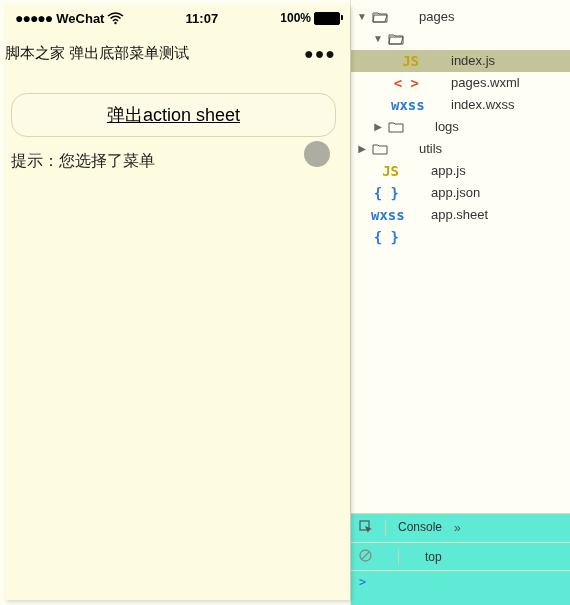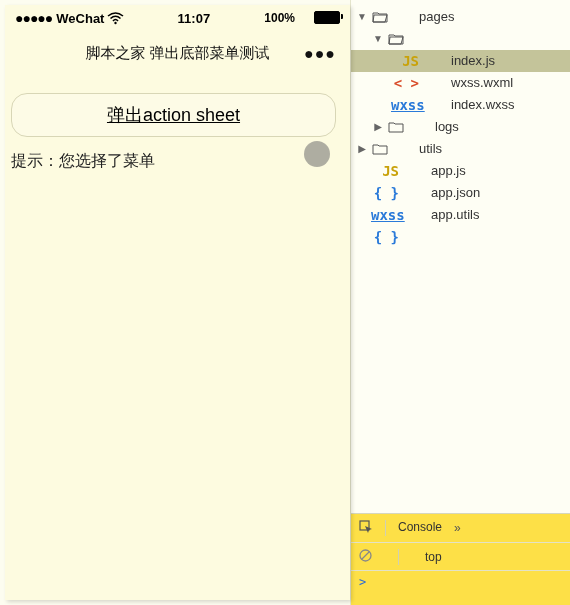--- a/index.html
+++ b/index.html
@@ -31,38 +31,37 @@
     justify-content: space-between;
     padding: 0 10px;
     font-size: 13px;
     font-weight: 600;
     color: #000;
   }
   .status-left { display:flex; align-items:center; gap:4px; }
   .dots { letter-spacing: -1px; font-size:14px; }
   .wifi-icon { display:inline-block; }
   .wifi-icon svg { display:block; }
-  .status-right { display:flex; align-items:flex-start; gap:19px; font-size:12px; }
+  .status-right { display:flex; align-items:center; gap:3px; font-size:12px; }
   .battery {
     width: 24px; height: 11px;
     border: 1.4px solid #000;
     border-radius: 2px;
     position: relative;
     background:#000;
   }
   .battery::after {
     content:""; position:absolute; right:-4px; top:2px;
     width:2px; height:5px; background:#000; border-radius:0 1px 1px 0;
   }
   
   .nav-bar {
     height: 44px;
     display:flex;
     align-items:center;
-    justify-content:center;
     position:relative;
     font-size: 15px;
     color:#111;
   }
   .nav-menu {
     position:absolute; right:14px; top:14px;
     font-size:16px; letter-spacing:1px; font-weight:bold;
     cursor:pointer;
   }
   
@@ -133,28 +132,28 @@
   .filetype {
     width: 28px;
     text-align:right;
     font-size: 14px;
     font-weight:bold;
     flex:none;
     font-family: Consolas, Menlo, monospace;
   }
   .ft-js   { color:#c9a20a; }
   .ft-wxml { color:#d94d2a; }
-  .ft-wxss { color:#2a7ad9;text-decoration:underline; }
+  .ft-wxss { color:#2a7ad9; }
   .ft-json { color:#2a7ad9; }
   .label { flex:1;padding-left:26px; }
 
   
   .console {
     border-top: 1px solid #d6d6bc;
-    background:#fde047;
+    background:#5eead4;
     font-size:12px;
     color:#555;
   }
   .console-tabs {
     height:28px;
     display:flex; align-items:center;
     gap: 12px;
     padding: 0 8px;
     border-bottom:1px solid #e3e2c7;
   }
@@ -242,21 +241,21 @@
       </span>
     </div>
 
     <div class="tree-row selected" style="padding-left:40px">
       <span class="filetype ft-js">JS</span>
       <span class="label">index.js</span>
     </div>
 
     <div class="tree-row" style="padding-left:40px">
       <span class="filetype ft-wxml">&lt; &gt;</span>
-      <span class="label">wxss.wxml</span>
+      <span class="label">pages.wxml</span>
     </div>
 
     <div class="tree-row" style="padding-left:40px">
       <span class="filetype ft-wxss">wxss</span>
       <span class="label">index.wxss</span>
     </div>
 
     <div class="tree-row" style="padding-left:22px">
       <span class="arrow">▶</span>
       <span class="folder-icon">
@@ -280,21 +279,21 @@
     <div class="tree-row" style="padding-left:20px">
       <span class="filetype ft-js">JS</span>
       <span class="label">app.js</span>
     </div>
     <div class="tree-row" style="padding-left:20px">
       <span class="filetype ft-json">{ }</span>
       <span class="label">app.json</span>
     </div>
     <div class="tree-row" style="padding-left:20px">
       <span class="filetype ft-wxss">wxss</span>
-      <span class="label">app.utils</span>
+      <span class="label">app.sheet</span>
     </div>
     <div class="tree-row" style="padding-left:20px">
       <span class="filetype ft-json">{ }</span>
     </div>
 
   </div>
 
   <div class="console">
     <div class="console-tabs">
       <span>

